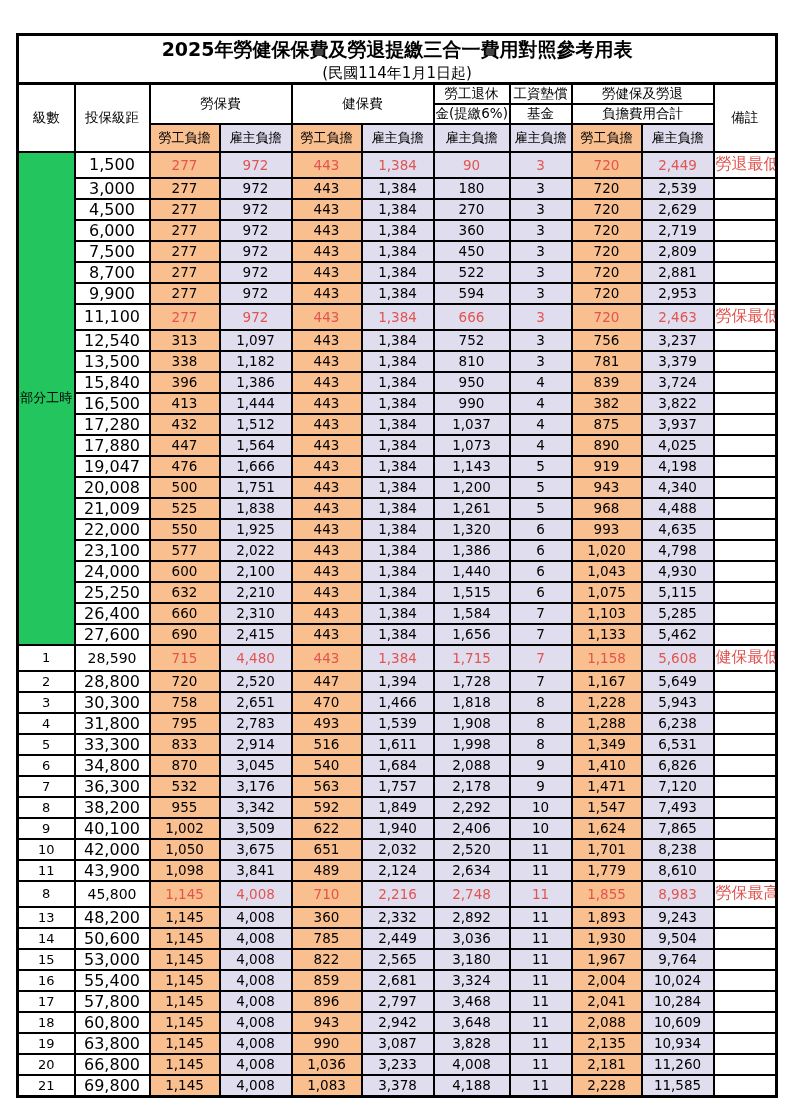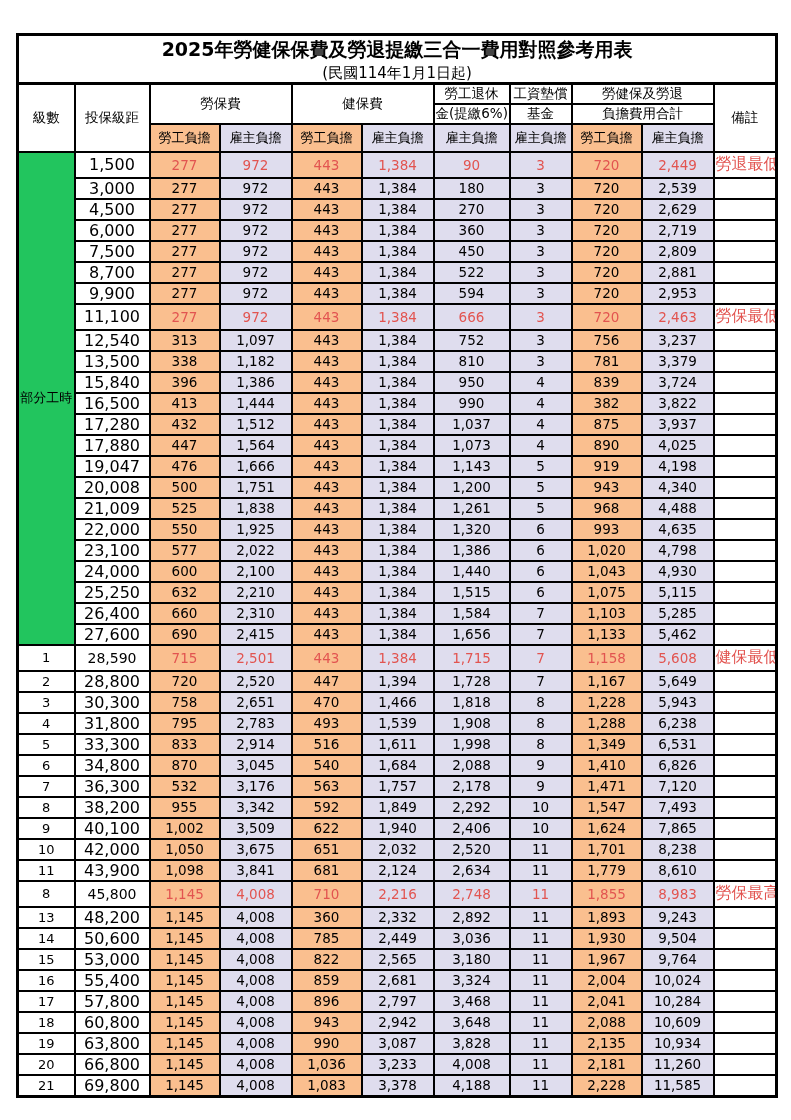--- a/index.html
+++ b/index.html
@@ -375,21 +375,21 @@
         <td class="er">1,656</td>
         <td class="er">7</td>
         <td class="emp">1,133</td>
         <td class="er">5,462</td>
         <td class="remark"></td>
       </tr>
       <tr class="hl sect">
         <td class="level">1</td>
         <td class="bracket b">28,590</td>
         <td class="emp">715</td>
-        <td class="er">2,501</td>
+        <td class="er">4,480</td>
         <td class="emp">443</td>
         <td class="er">1,384</td>
         <td class="er">1,715</td>
         <td class="er">7</td>
         <td class="emp">1,158</td>
         <td class="er">5,608</td>
         <td class="remark">健保最低級距</td>
       </tr>
       <tr>
         <td class="level">2</td>
@@ -506,21 +506,21 @@
         <td class="er">11</td>
         <td class="emp">1,701</td>
         <td class="er">8,238</td>
         <td class="remark"></td>
       </tr>
       <tr>
         <td class="level">11</td>
         <td class="bracket">43,900</td>
         <td class="emp">1,098</td>
         <td class="er">3,841</td>
-        <td class="emp">681</td>
+        <td class="emp">489</td>
         <td class="er">2,124</td>
         <td class="er">2,634</td>
         <td class="er">11</td>
         <td class="emp">1,779</td>
         <td class="er">8,610</td>
         <td class="remark"></td>
       </tr>
       <tr class="hl sect">
         <td class="level">8</td>
         <td class="bracket b">45,800</td>

